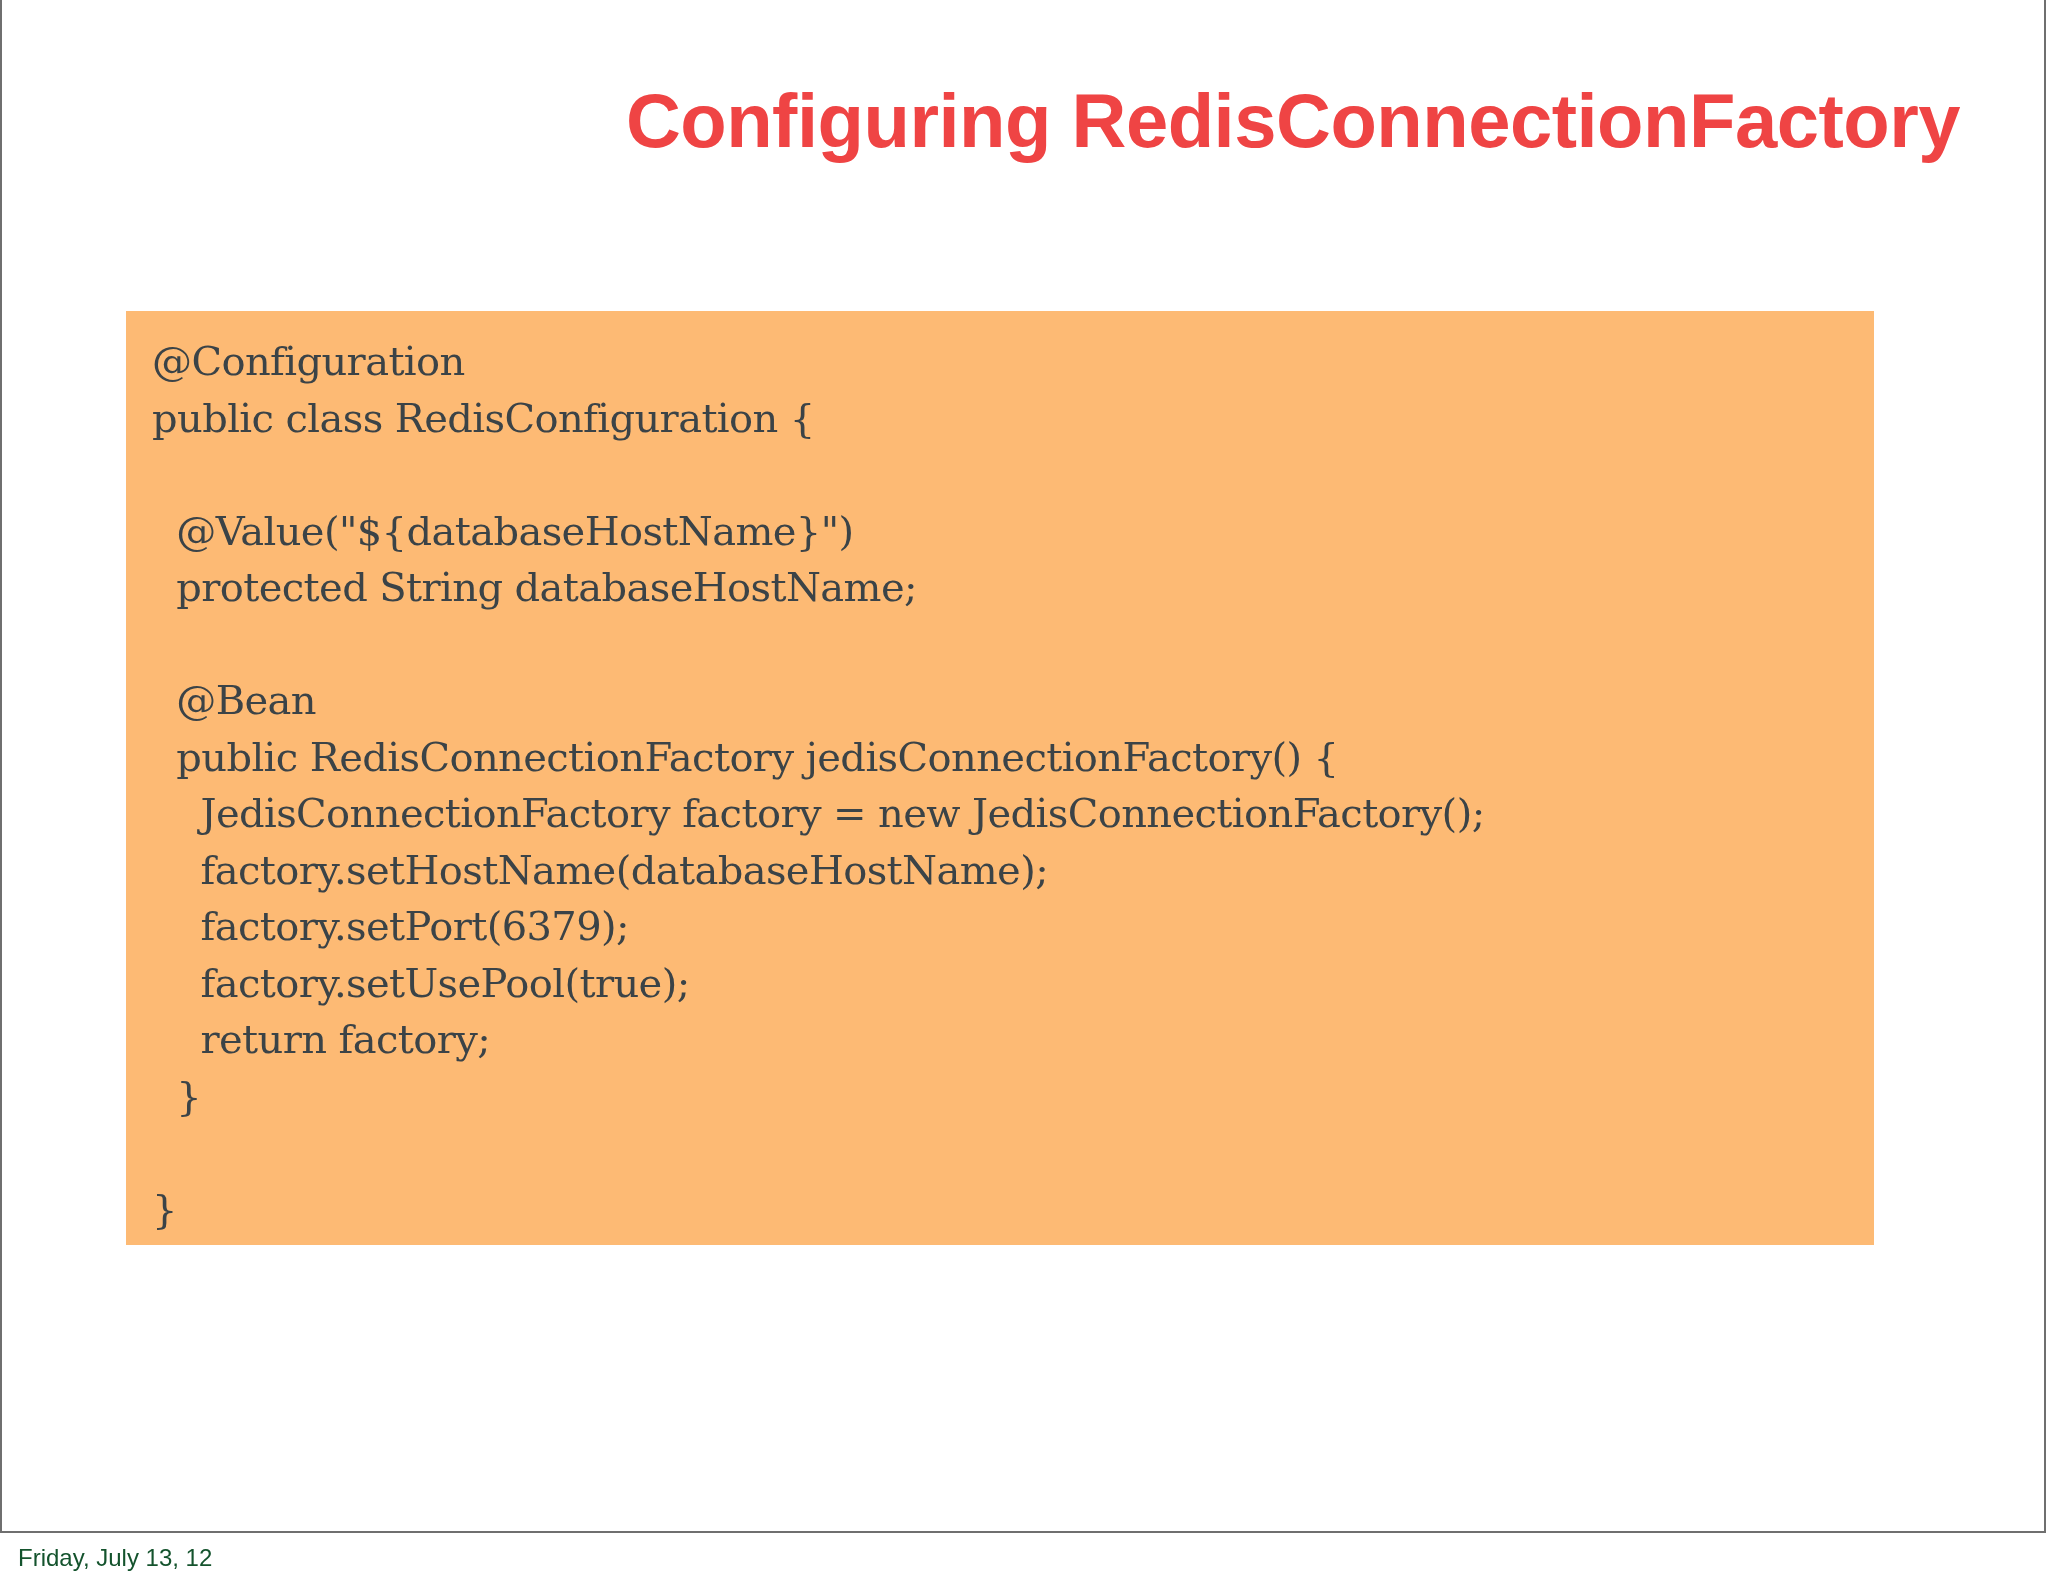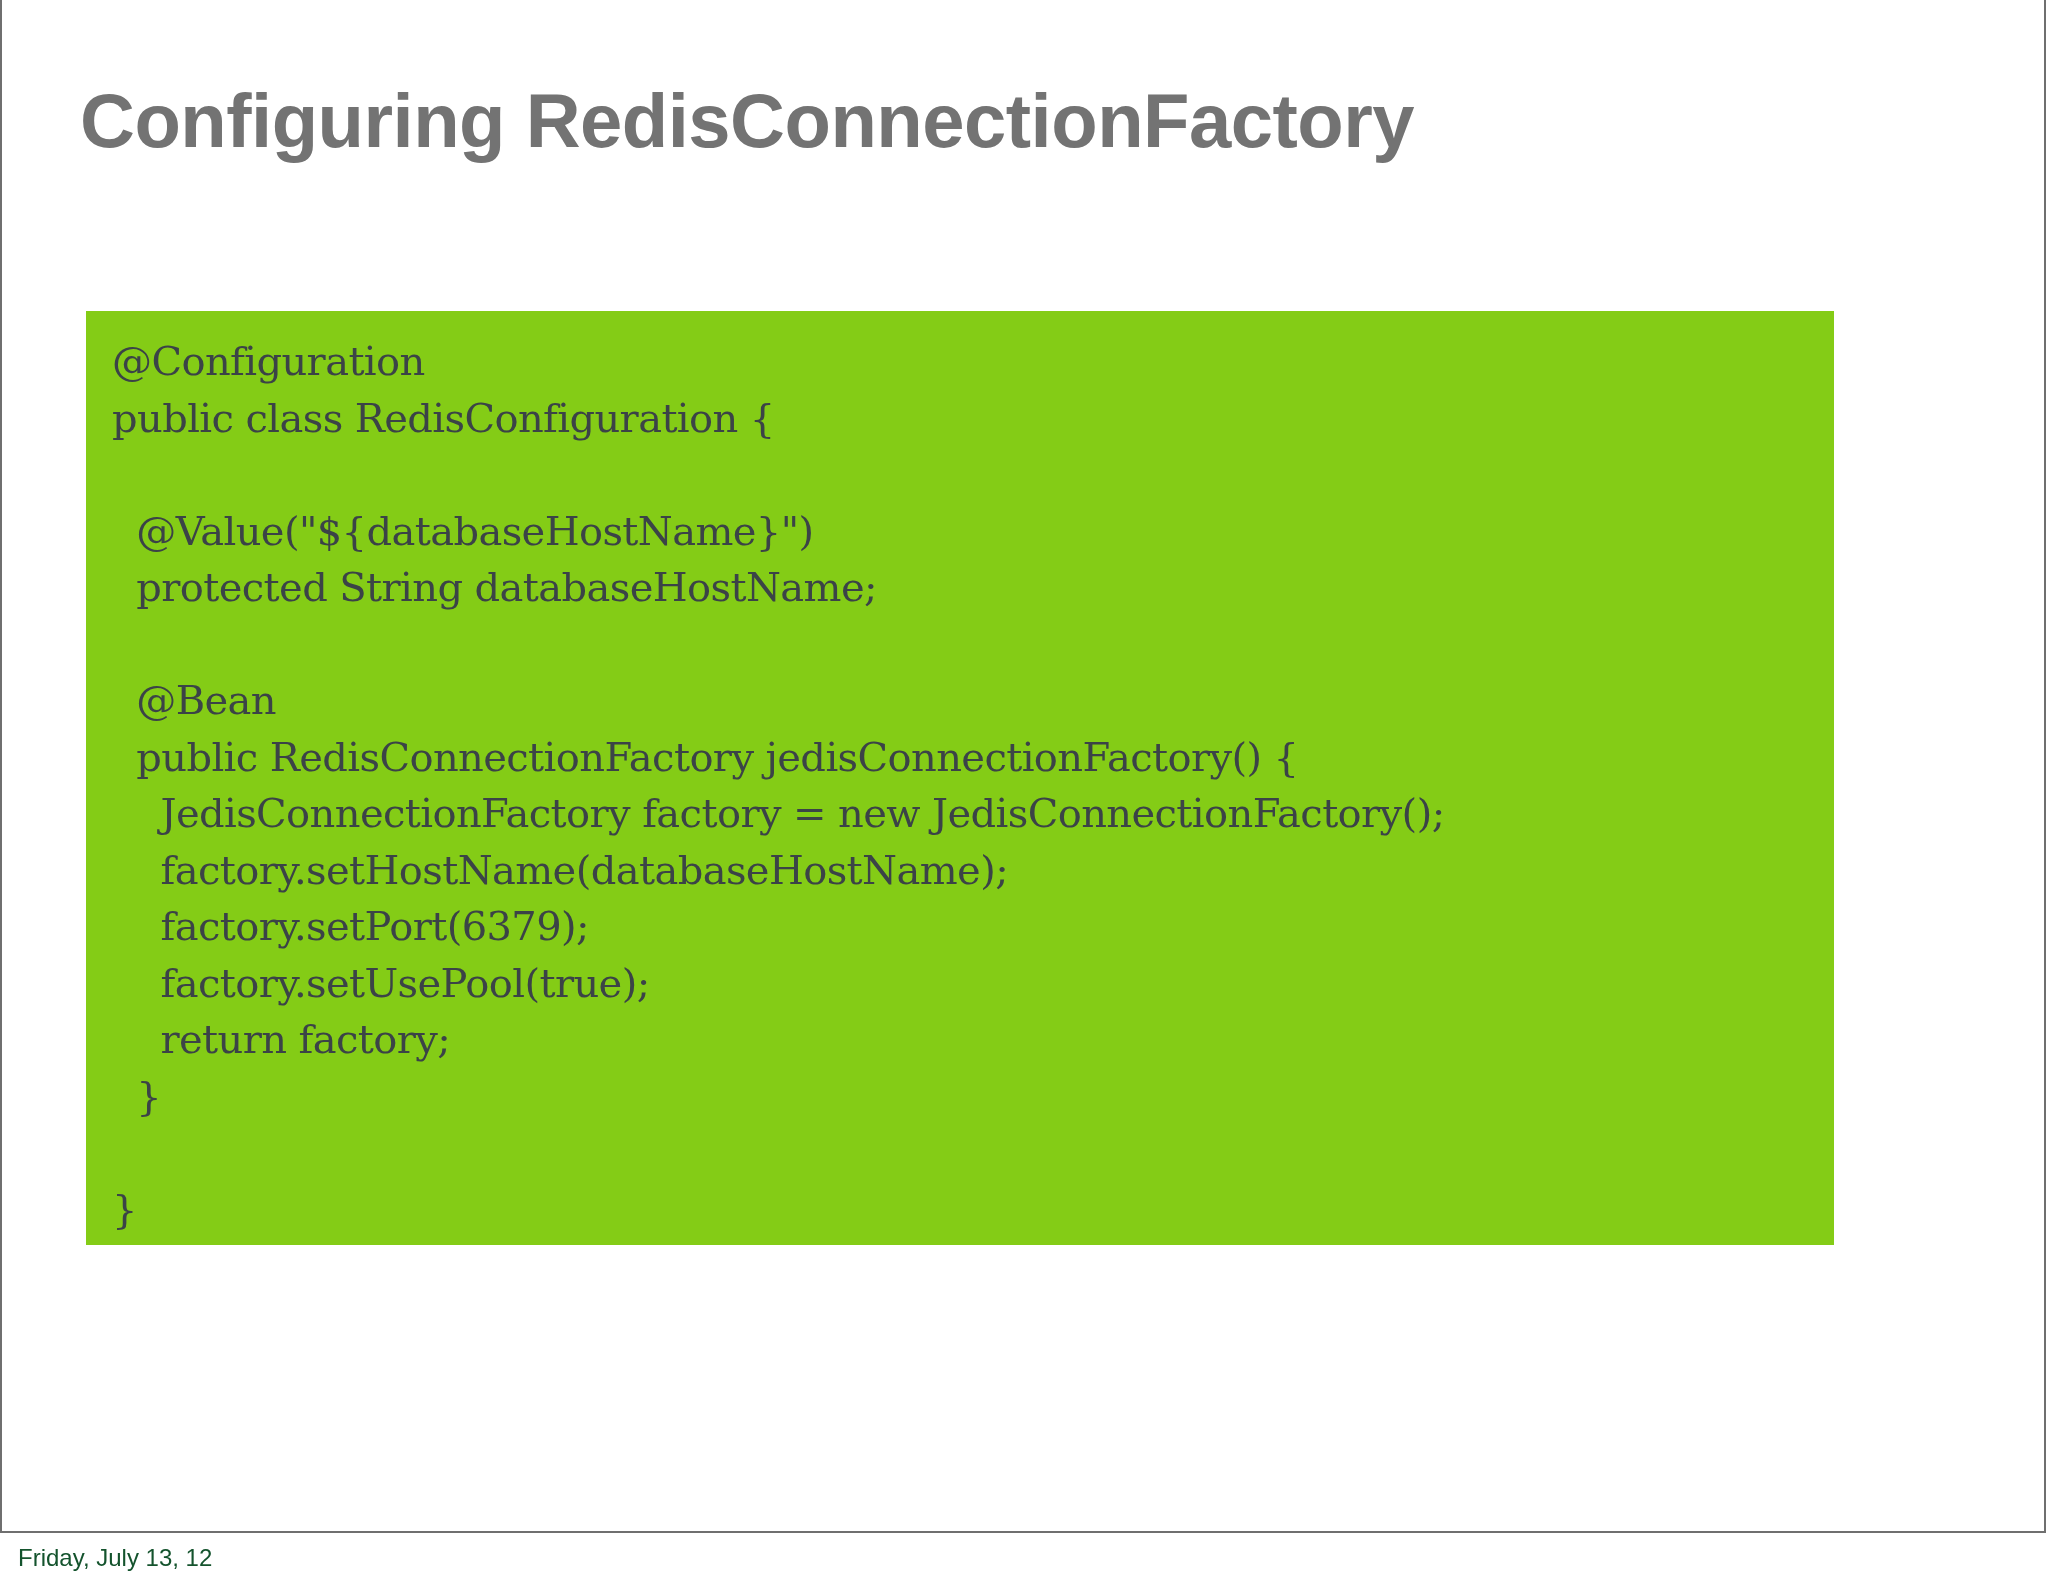--- a/index.html
+++ b/index.html
@@ -91,23 +91,23 @@
     white-space: nowrap;
   }
 </style>
 </head>
 <body>
 
 <div id="slide-root">
 
   <div id="slide-canvas">
 
-    <h1 id="slide-title" style="color: #737373;">Configuring RedisConnectionFactory</h1>
+    <h1 id="slide-title" style="color: #ef4444; text-align: right;">Configuring RedisConnectionFactory</h1>
 
-    <div id="code-block" style="background: #84cc16;">
+    <div id="code-block" style="background: #fdba74; margin-left: 40px;">
       <div id="code-lines" style="color: rgb(59, 67, 71);"><span class="code-line">@Configuration</span><span class="code-line">public class RedisConfiguration {</span><span class="code-line blank">&nbsp;</span><span class="code-line">  @Value("${databaseHostName}")</span><span class="code-line">  protected String databaseHostName;</span><span class="code-line blank">&nbsp;</span><span class="code-line">  @Bean</span><span class="code-line">  public RedisConnectionFactory jedisConnectionFactory() {</span><span class="code-line">    JedisConnectionFactory factory = new JedisConnectionFactory();</span><span class="code-line">    factory.setHostName(databaseHostName);</span><span class="code-line">    factory.setPort(6379);</span><span class="code-line">    factory.setUsePool(true);</span><span class="code-line">    return factory;</span><span class="code-line">  }</span><span class="code-line blank">&nbsp;</span><span class="code-line">}</span></div>
     </div>
 
   </div>
 
   <div id="footer-date">Friday, July 13, 12</div>
 
 </div>
 
 </body></html>

